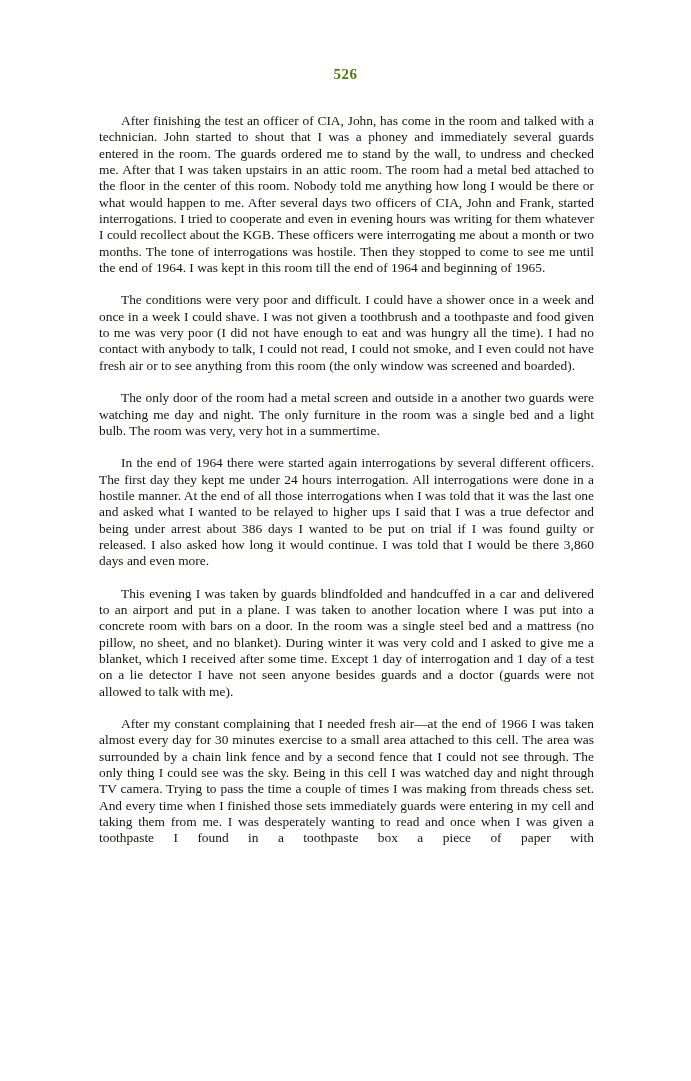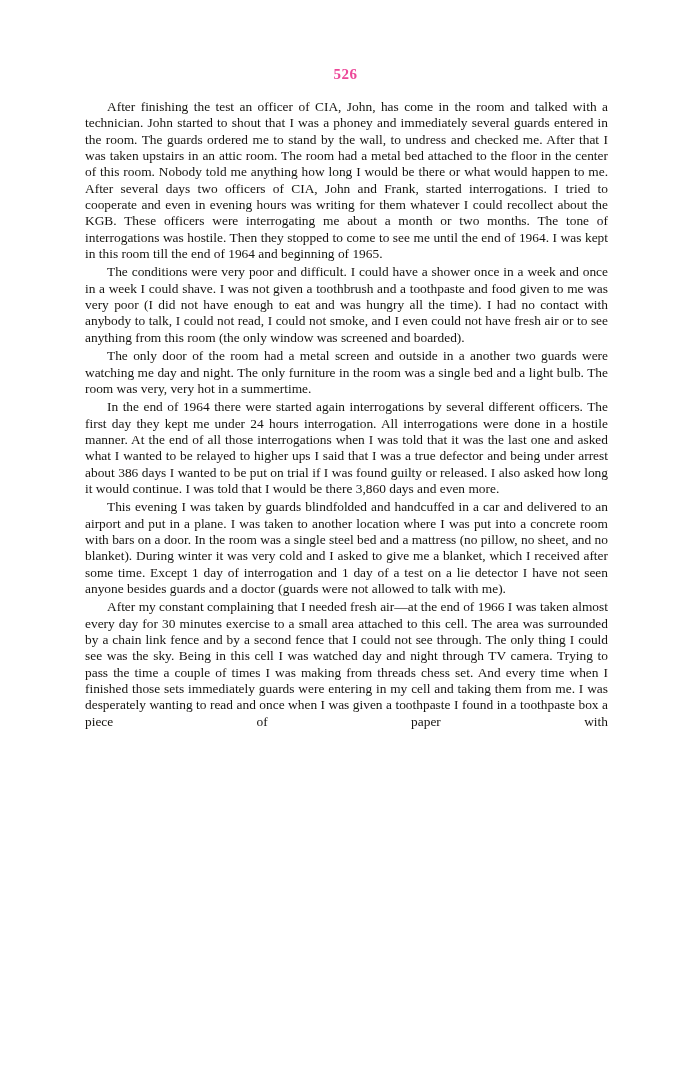--- a/index.html
+++ b/index.html
@@ -17,38 +17,38 @@
   }
   .page-number {
     position: absolute;
     top: 66px;
     left: 0;
     width: 691px;
     text-align: center;
     font-family: "Liberation Serif", serif;
     font-weight: bold;
     font-size: 15px;
-    color: #ec4899;
+    color: #4d7c0f;
     letter-spacing: 0.5px;
   }
   .body-text {
     position: absolute;
     top: 97px;
     left: 83px;
     width: 527px;
     font-family: "Liberation Serif", serif;
     font-size: 13.4px;
     line-height: 16.35px;
     color: #15130f;
     text-align: justify;
     text-justify: inter-word;
     -webkit-font-smoothing: none;
   }
   .body-text p {
-    margin: 2px;
+    margin: 16px;
     text-indent: 22px;
     text-align: justify;
   }
   .body-text p:last-child {
     text-align-last: justify;
   }
 </style>
 </head>
 <body>
 

